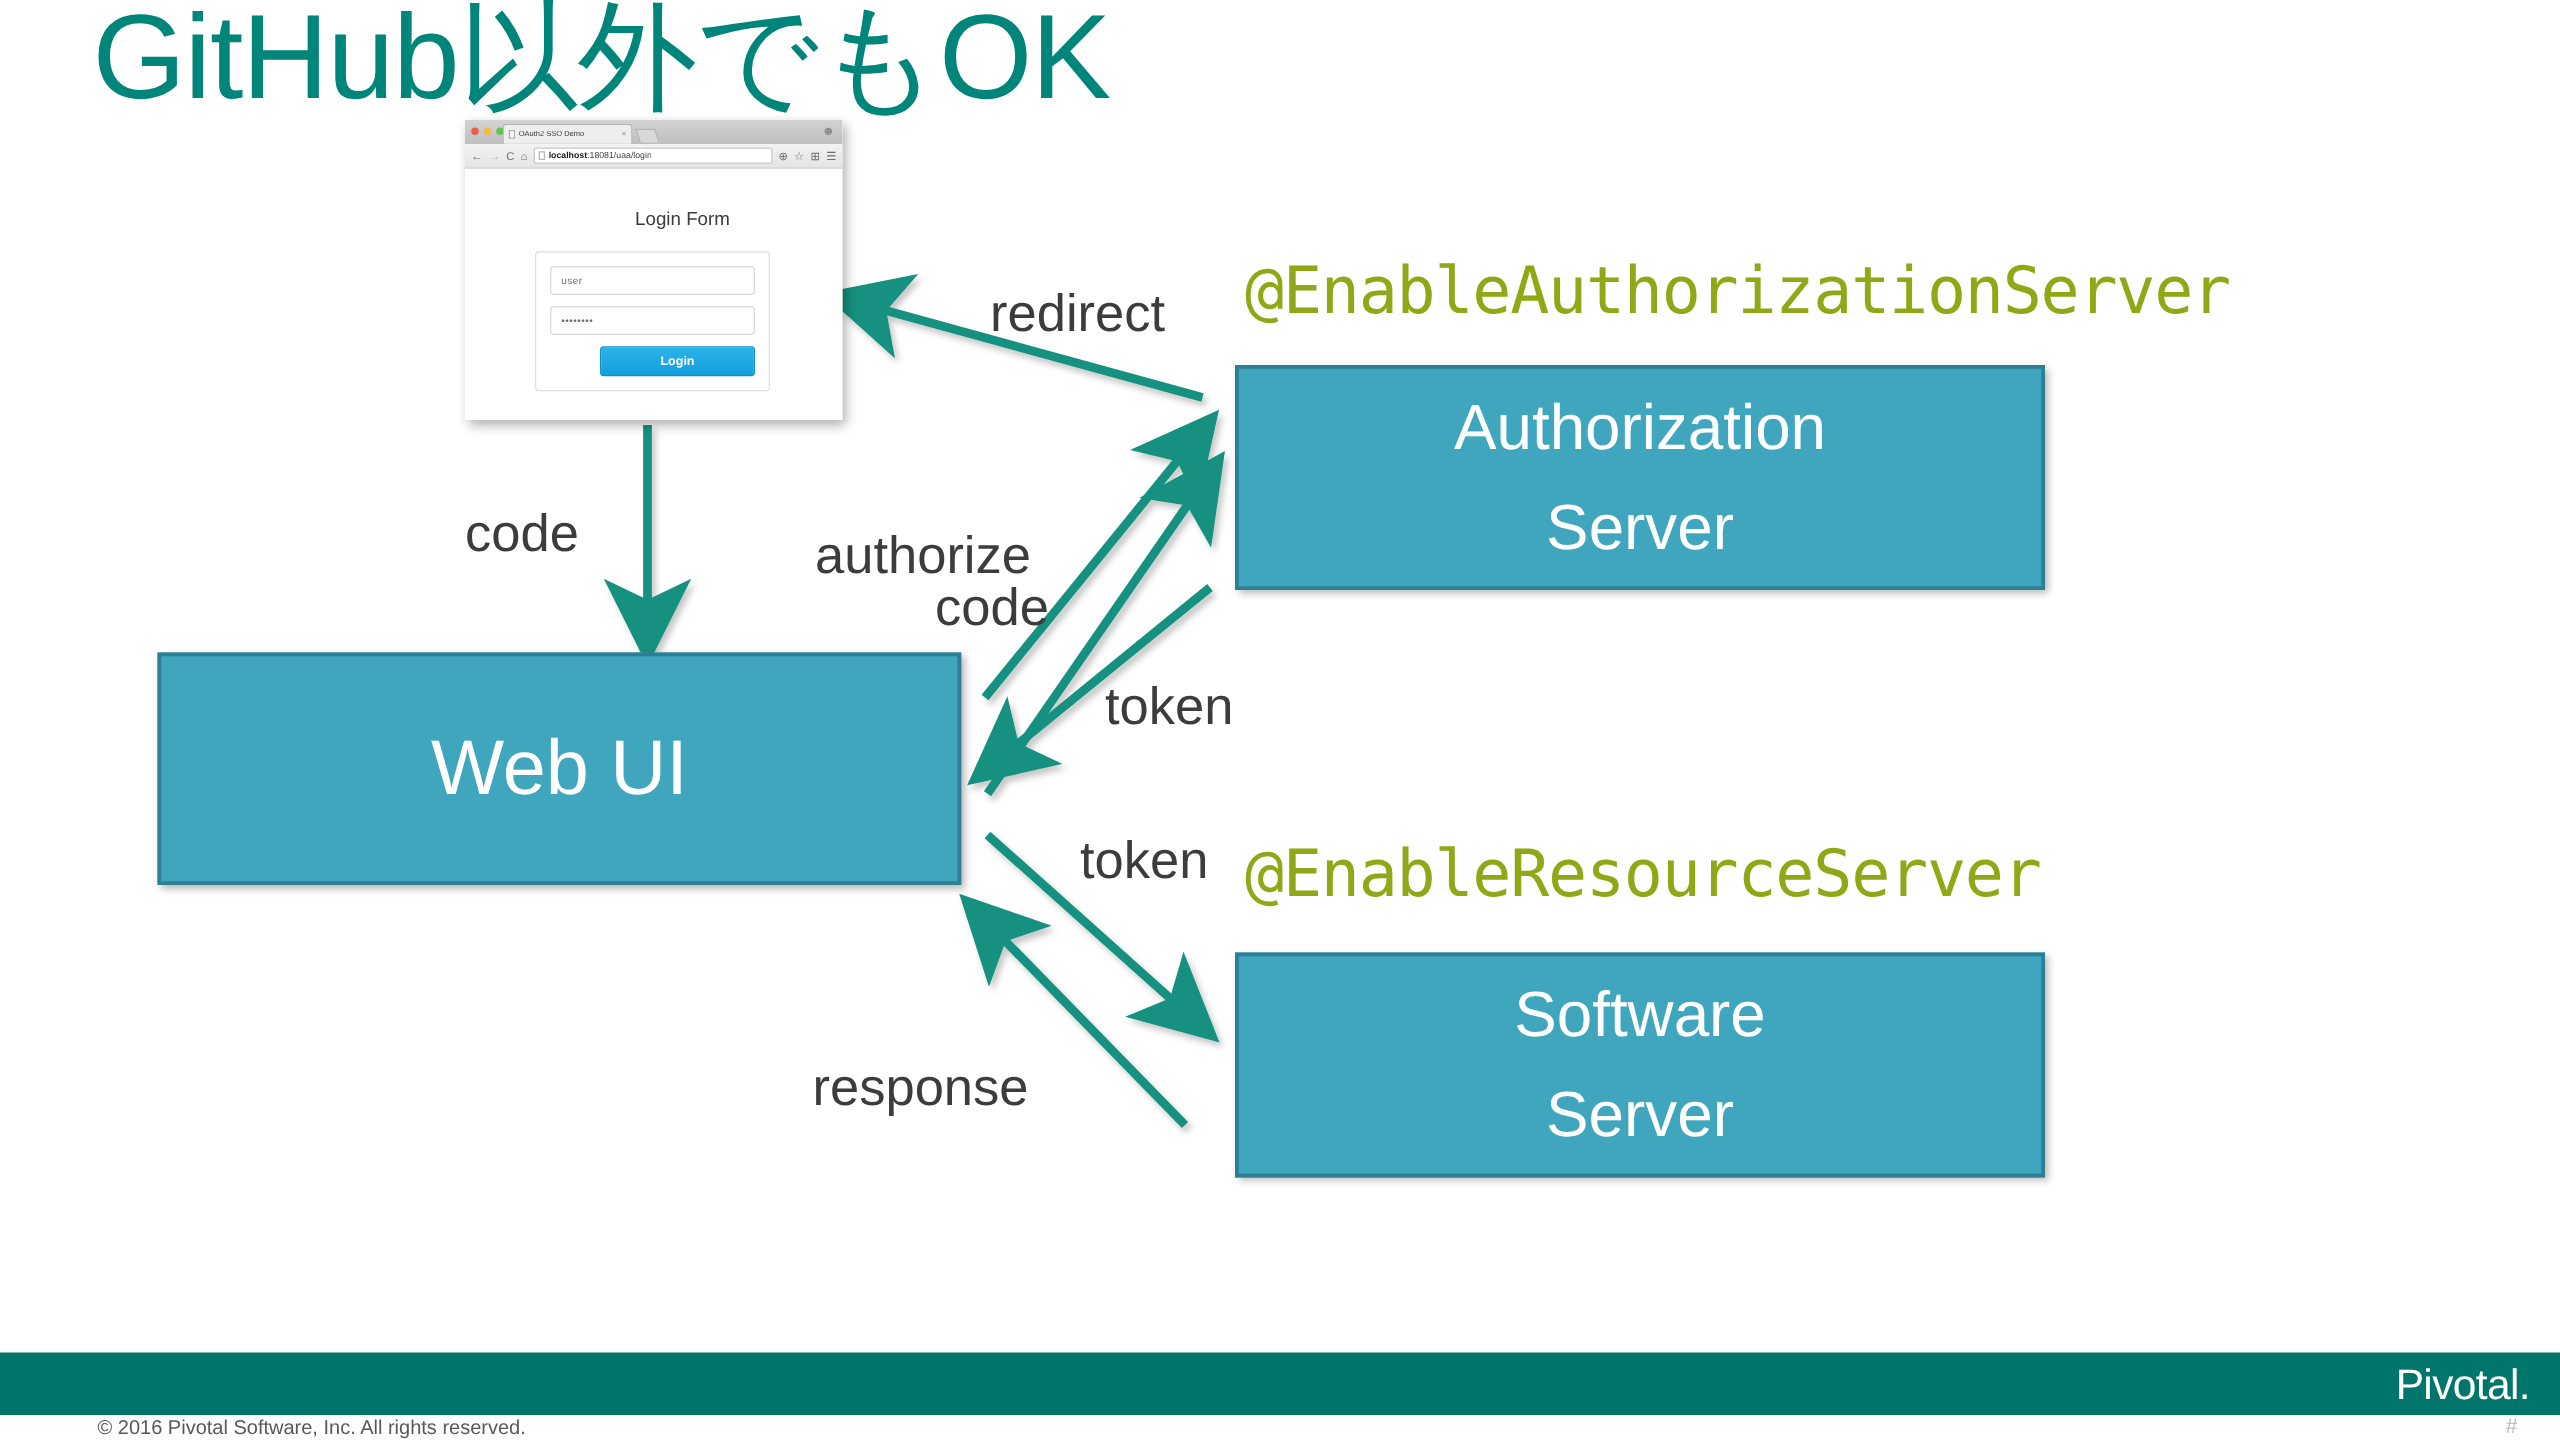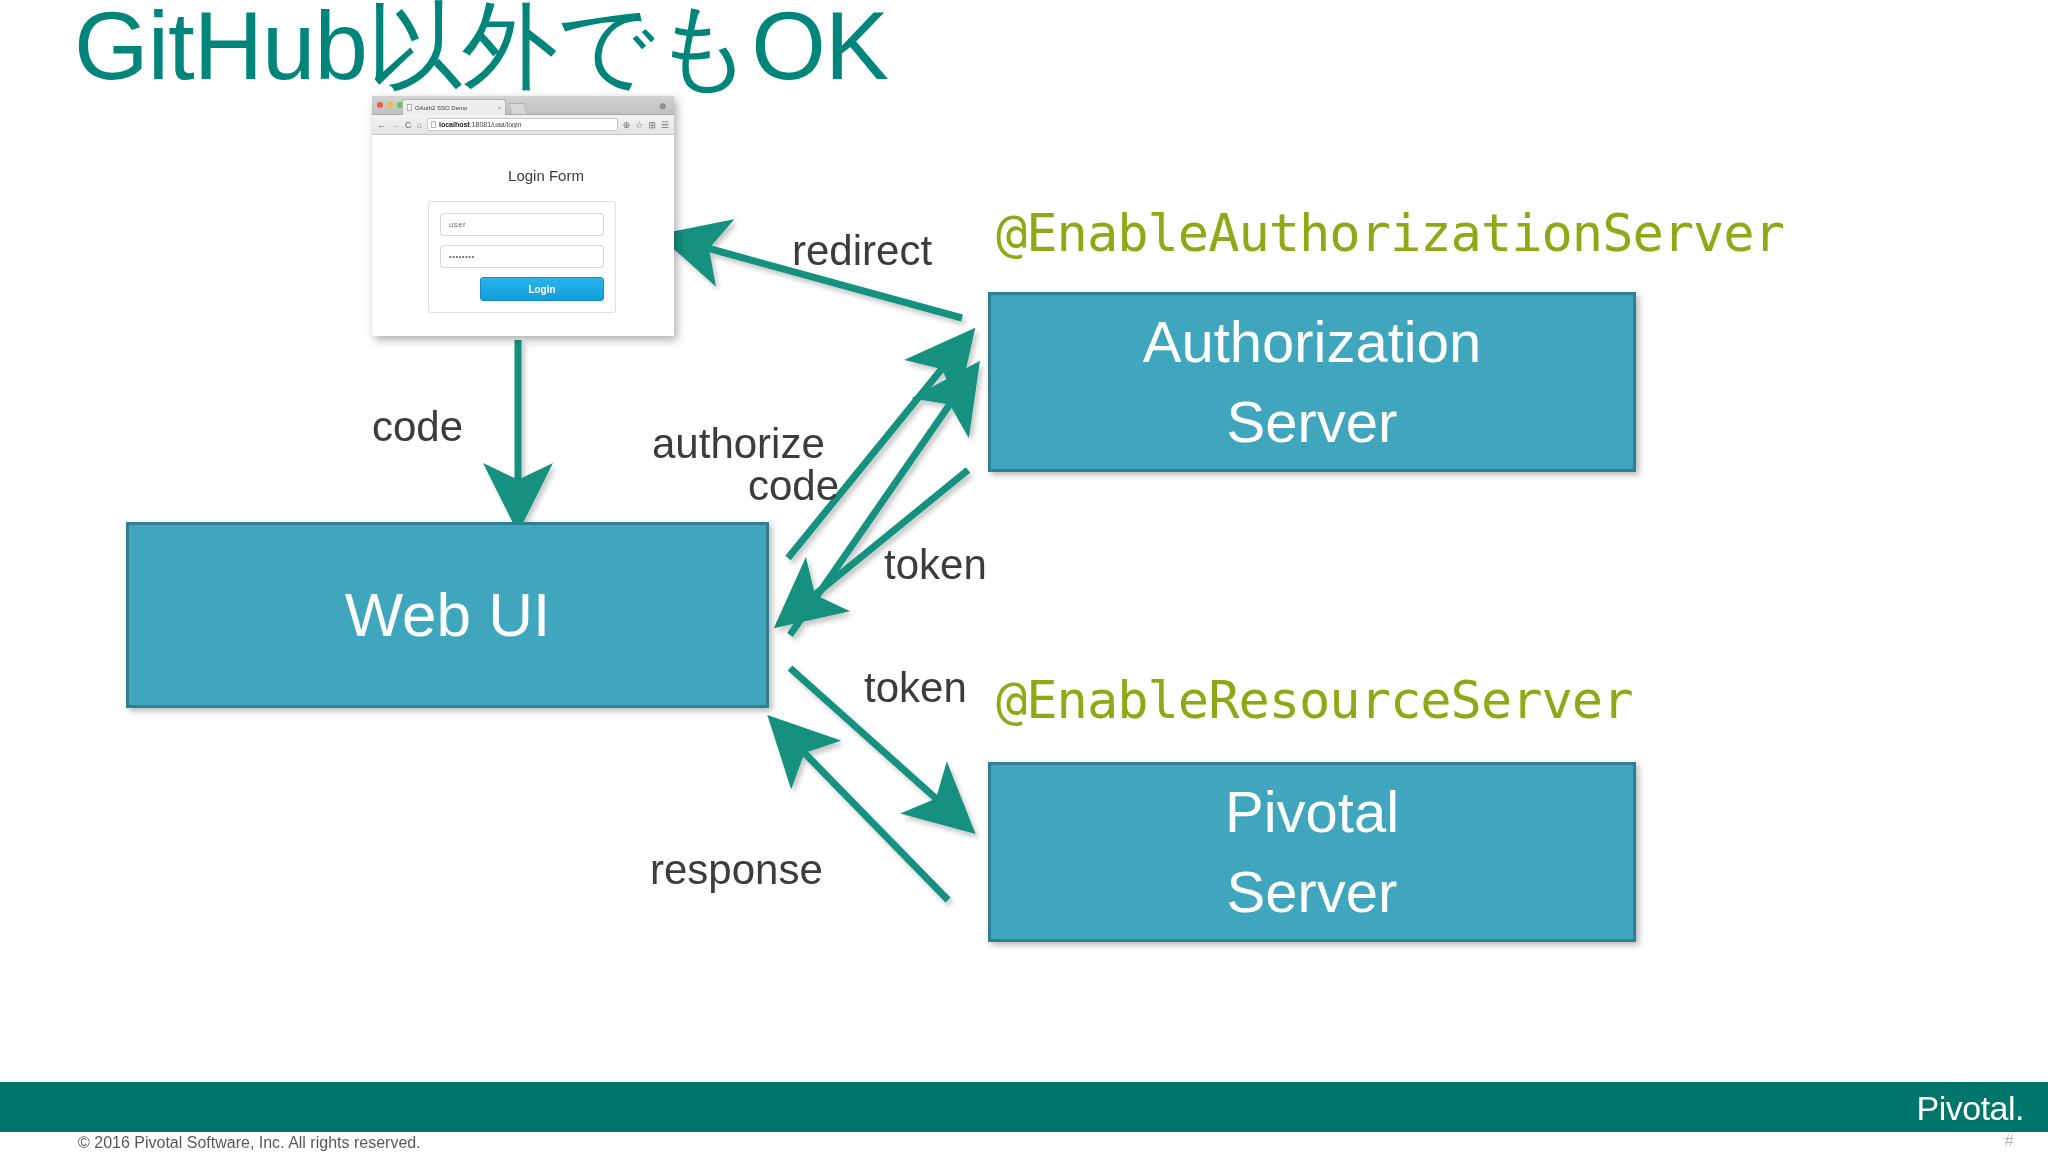--- a/index.html
+++ b/index.html
@@ -38,21 +38,21 @@
   .node-box {
     position: absolute;
     background: #3FA6BE;
     border: 3px solid #2E7F93;
     box-shadow: 3px 3px 6px rgba(0,0,0,0.28);
     display: flex;
     align-items: center;
     justify-content: center;
     text-align: center;
     color: #ffffff;
-    font-size: 58px;
+    font-size: 51px;
     line-height: 80px;
     font-weight: 400;
   }
   #box-auth     { left: 988px;  top: 292px; width: 648px; height: 180px; }
   #box-webui    { left: 126px;  top: 522px; width: 643px; height: 186px; font-size: 62px; }
   #box-resource { left: 988px;  top: 762px; width: 648px; height: 180px; }
 
   
   .flow-label {
     position: absolute;
@@ -289,21 +289,21 @@
       <div>Server</div>
     </div>
   </div>
 
   <div class="node-box" id="box-webui">
     <div>Web UI</div>
   </div>
 
   <div class="node-box" id="box-resource">
     <div>
-      <div>Pivotal</div>
+      <div>Software</div>
       <div>Server</div>
     </div>
   </div>
 
   <div class="flow-label" id="label-redirect">redirect</div>
   <div class="flow-label" id="label-authorize">authorize</div>
   <div class="flow-label" id="label-code-mid">code</div>
   <div class="flow-label" id="label-code-left">code</div>
   <div class="flow-label" id="label-token-mid">token</div>
   <div class="flow-label" id="label-token-low">token</div>

